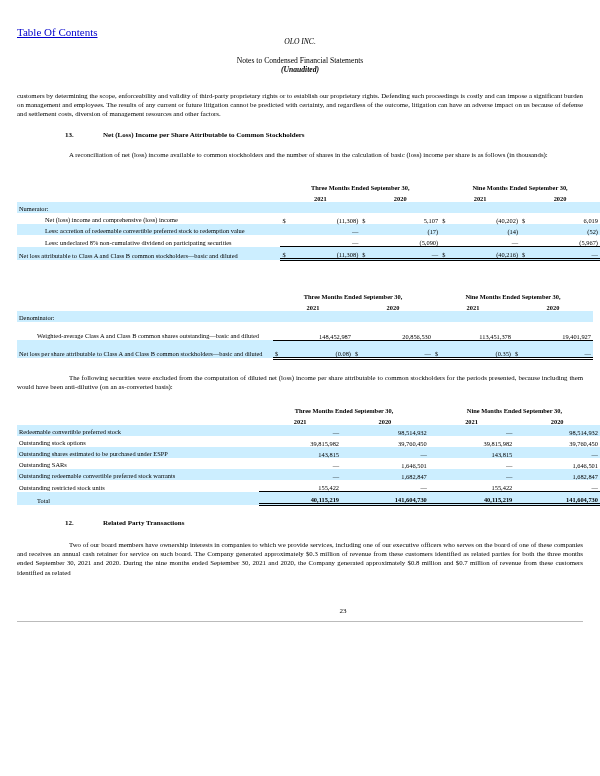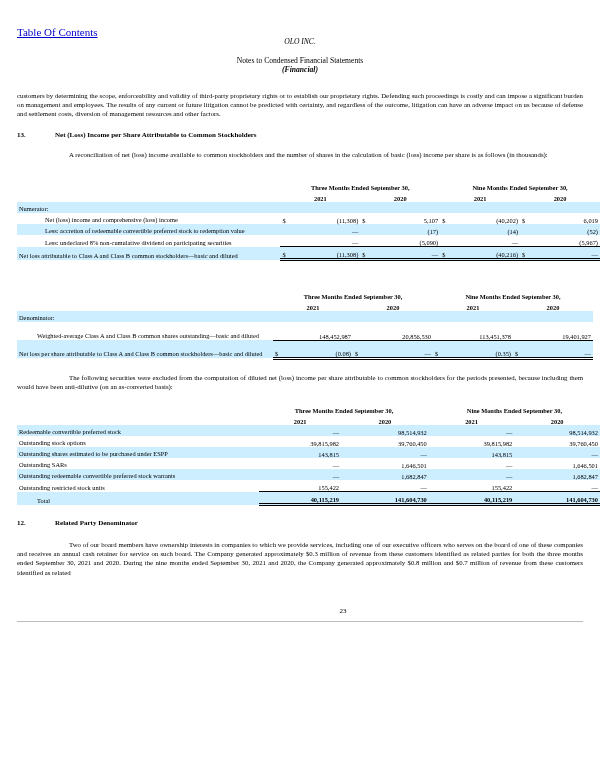--- a/index.html
+++ b/index.html
@@ -3,21 +3,21 @@
 <meta charset="utf-8">
 <style>
   html, body { margin:0; padding:0; background:#ffffff; }
   body { width:600px; height:776px; position:relative; overflow:hidden;
          font-family:"Liberation Serif", "DejaVu Serif", serif; color:#000; }
   .toc { position:absolute; left:17px; top:26px; font-size:11px; color:#0000cc; text-decoration:underline; cursor:pointer; }
   .hdr { position:absolute; left:0; width:600px; text-align:center; font-size:7.6px; }
   .p { position:absolute; left:17px; width:566px; font-size:6.8px; line-height:9.2px; text-align:justify; }
   .indent { text-indent:52px; }
   .sec { position:absolute; left:17px; font-size:7px; font-weight:bold; }
-  .sec .num { display:inline-block; width:38px; }
+  .sec .num { display:inline-block; width:38px;margin-left:48px; }
   table { position:absolute; left:17px; border-collapse:collapse; font-size:6.4px; }
   td { padding:0 2px; height:11px; vertical-align:bottom; white-space:nowrap; }
   .blue td { background:#cceeff; }
   .lbl { width:234px; white-space:normal; line-height:8px; }
   .dol { width:10px; text-align:left; }
   .num-c { text-align:right; }
   .hcell { text-align:center; font-weight:bold; font-size:6.4px; }
   .ul { border-bottom:1px solid #000; }
   .dul { border-bottom:3px double #000; }
   .ind1 { padding-left:20px; }
@@ -25,21 +25,21 @@
   .bold { font-weight:bold; }
   .pagenum { position:absolute; left:0; width:600px; top:607px; text-align:center; font-size:7px;padding-left:43px; }
   .rule { position:absolute; left:17px; width:566px; top:621px; border-top:1px solid #bbb; }
 </style>
 </head>
 <body>
 
 <a class="toc">Table Of Contents</a>
 <div class="hdr" style="top:37px;font-style:italic;">OLO INC.</div>
 <div class="hdr" style="top:56px;">Notes to Condensed Financial Statements</div>
-<div class="hdr" style="top:65px;font-style:italic;font-weight:bold;">(Financial)</div>
+<div class="hdr" style="top:65px;font-style:italic;font-weight:bold;">(Unaudited)</div>
 
 <div class="p" style="top:91px;">customers by determining the scope, enforceability and validity of third-party proprietary rights or to establish our proprietary rights. Defending such proceedings is costly and can impose a significant burden on management and employees. The results of any current or future litigation cannot be predicted with certainty, and regardless of the outcome, litigation can have an adverse impact on us because of defense and settlement costs, diversion of management resources and other factors.</div>
 
 <div class="sec" style="top:131px;">
   <span class="num">13.</span><span>Net (Loss) Income per Share Attributable to Common Stockholders</span>
 </div>
 <div class="p indent" style="top:150px;">A reconciliation of net (loss) income available to common stockholders and the number of shares in the calculation of basic (loss) income per share is as follows (in thousands):</div>
 
 <table style="top:180px;">
   <tbody>
@@ -211,18 +211,18 @@
     <td class="lbl ind1">Total</td>
     <td class="num-c dul bold">40,115,219</td>
     <td class="num-c dul bold">141,604,730</td>
     <td class="num-c dul bold">40,115,219</td>
     <td class="num-c dul bold">141,604,730</td>
   </tr>
 </tbody>
   </table>
 
 <div class="sec" style="top:519px;">
-  <span class="num">12.</span><span>Related Party Denominator</span>
+  <span class="num">12.</span><span>Related Party Transactions</span>
 </div>
 <div class="p indent" style="top:540px;">Two of our board members have ownership interests in companies to which we provide services, including one of our executive officers who serves on the board of one of these companies and receives an annual cash retainer for service on such board. The Company generated approximately $0.3 million of revenue from these customers identified as related parties for both the three months ended September 30, 2021 and 2020. During the nine months ended September 30, 2021 and 2020, the Company generated approximately $0.8 million and $0.7 million of revenue from these customers identified as related</div>
 
 <div class="pagenum">23</div>
 <div class="rule"></div>
 
 </body></html>

